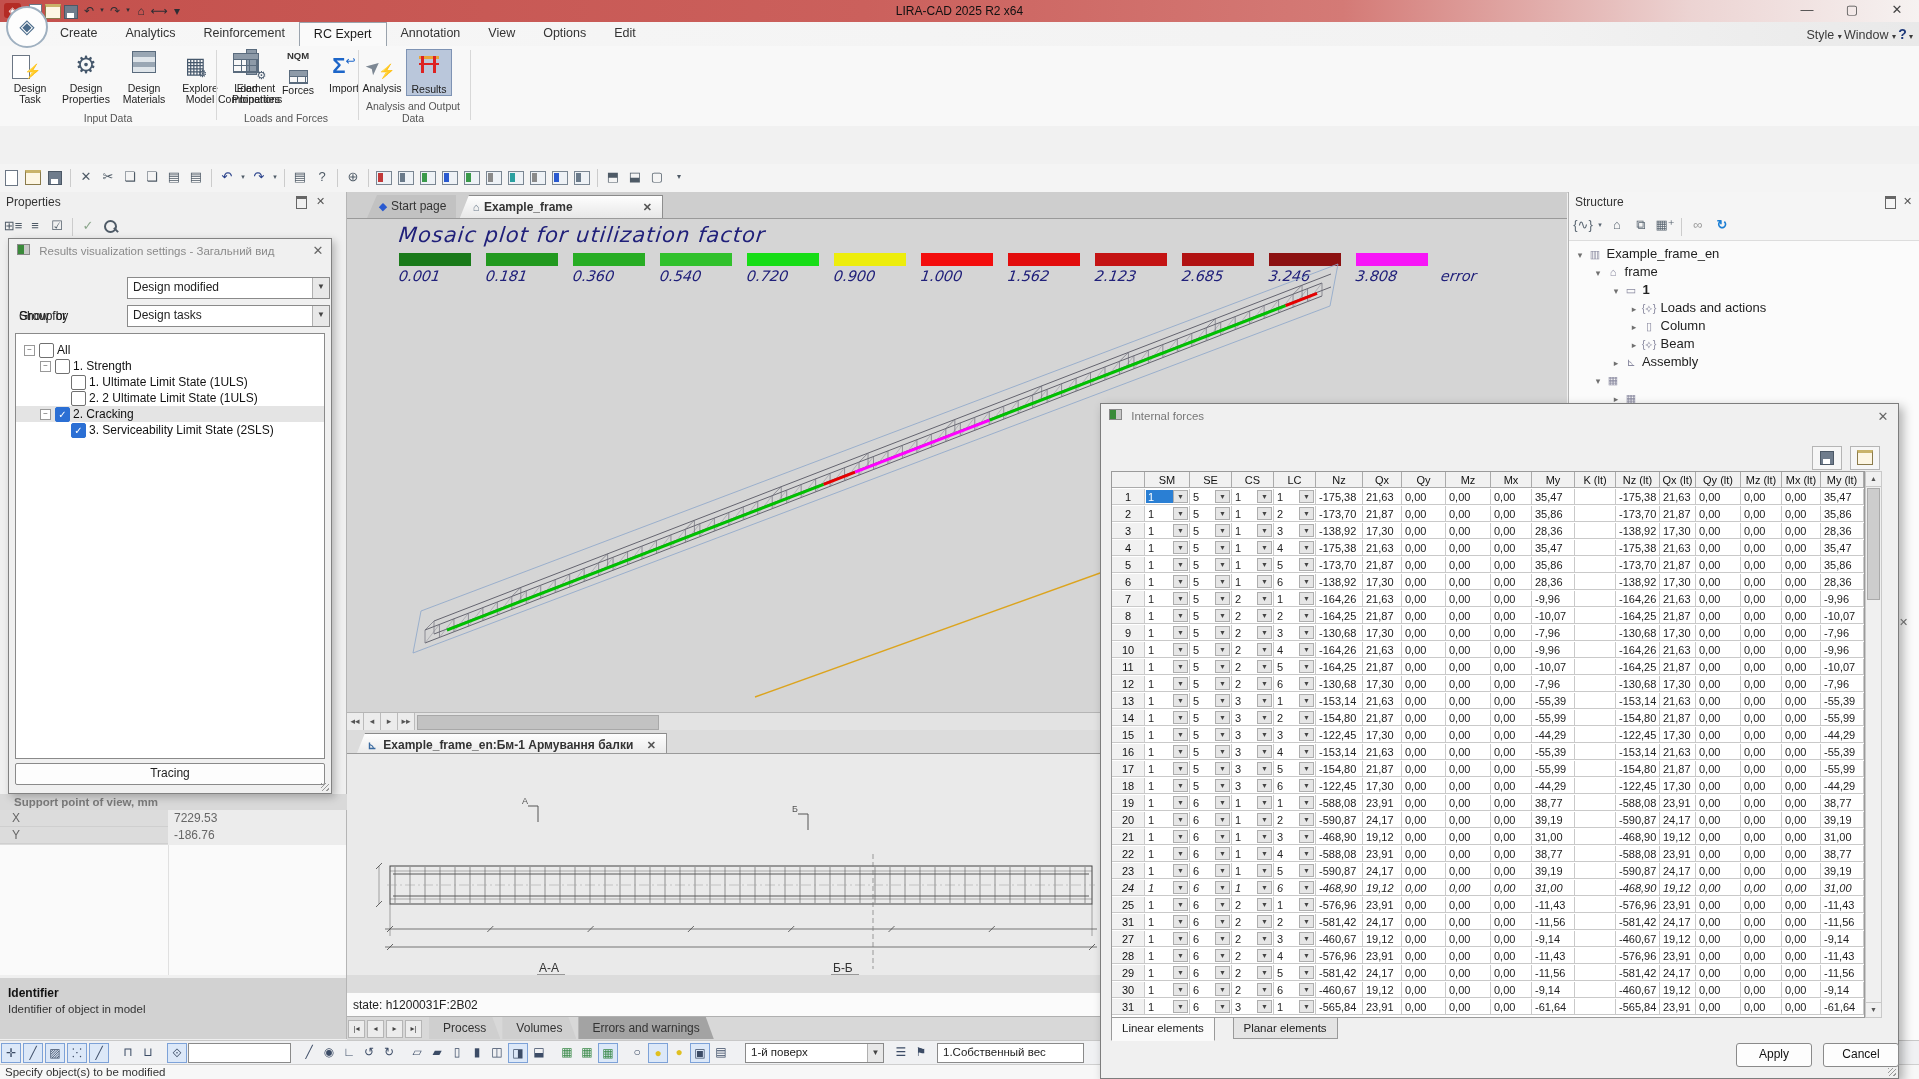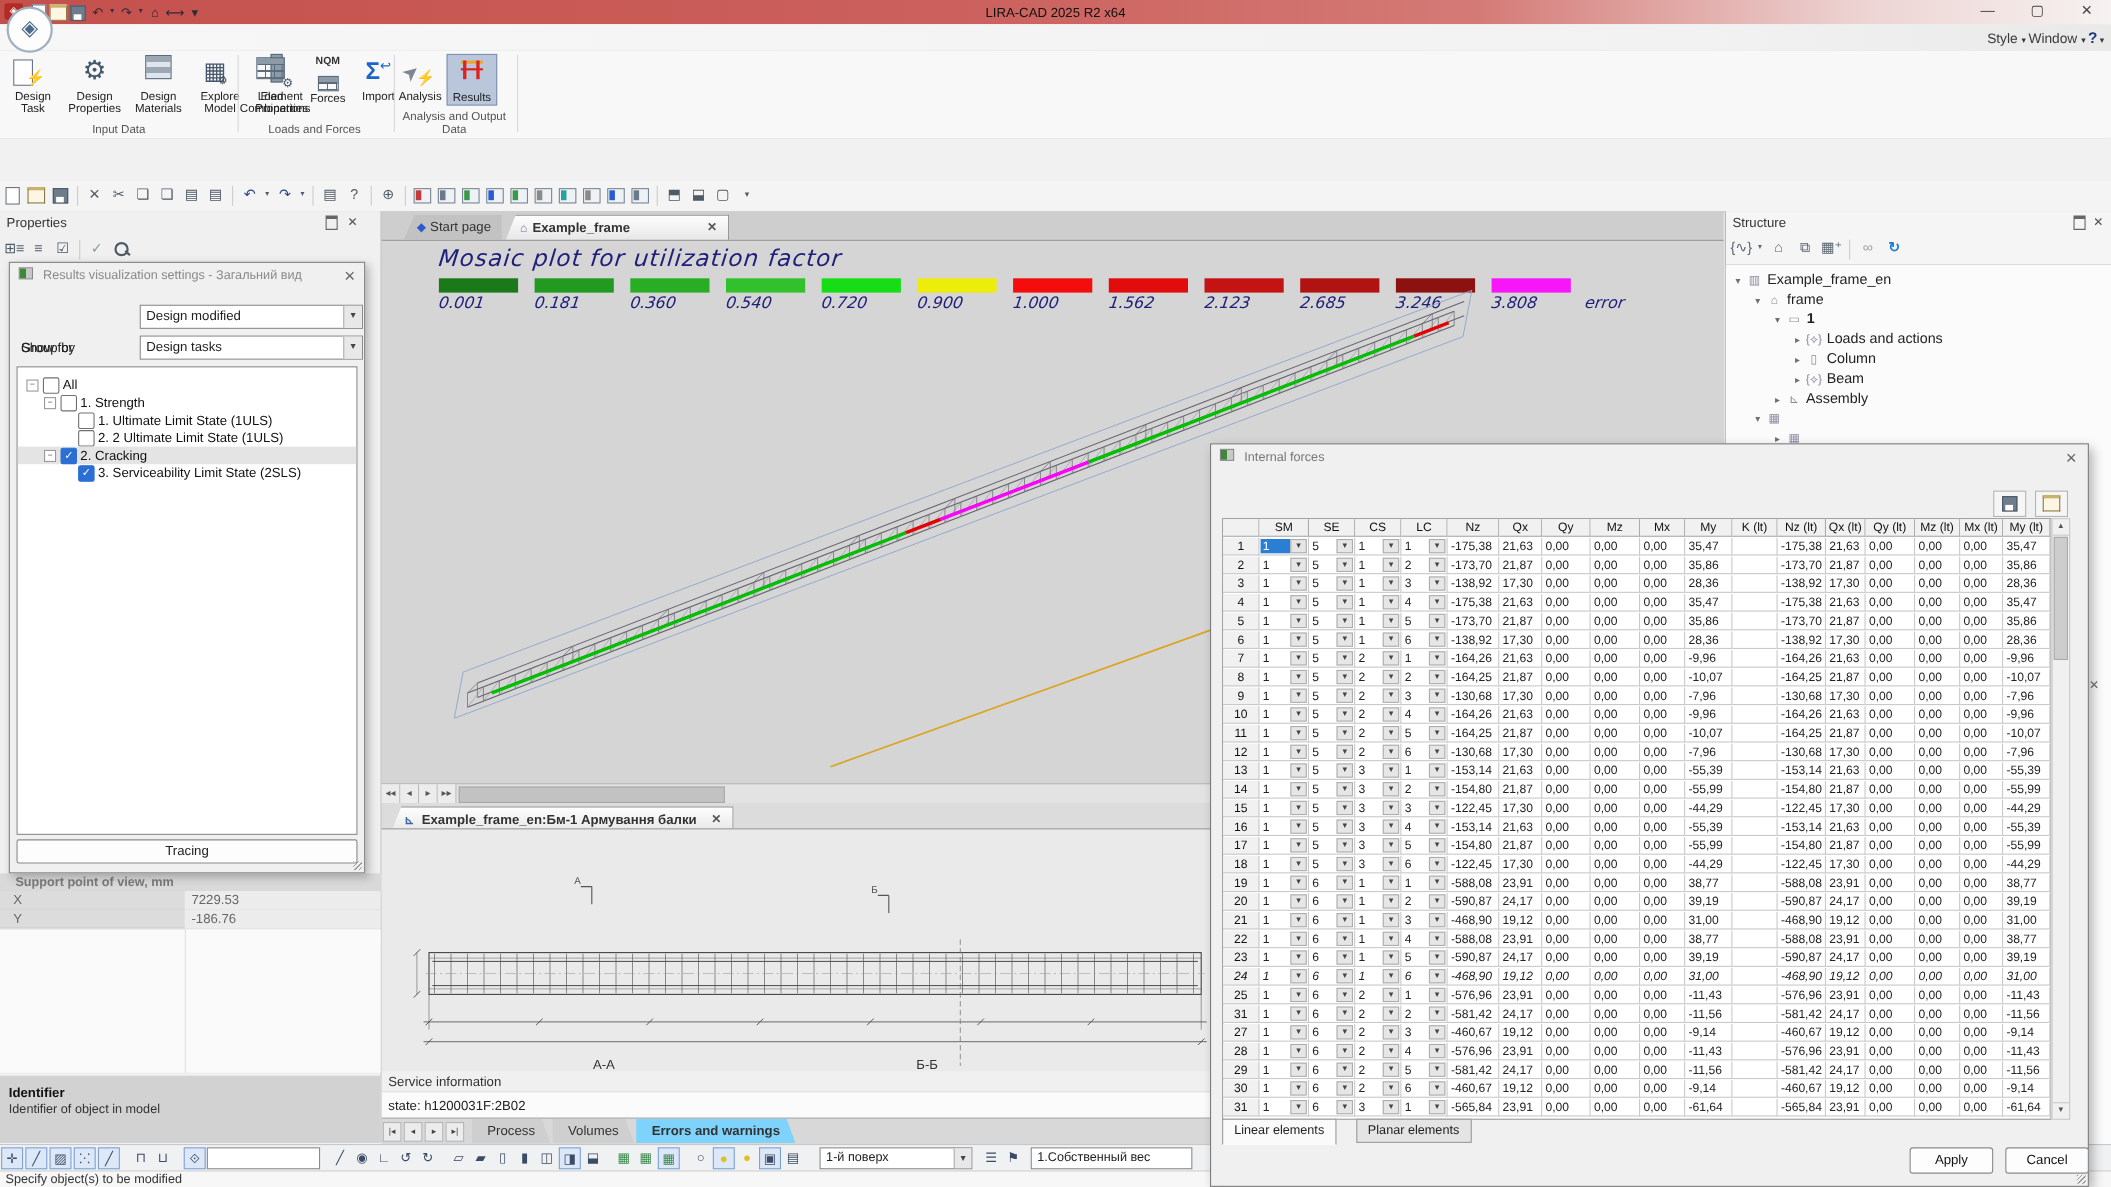--- a/index.html
+++ b/index.html
@@ -81,21 +81,21 @@
   
   #drawpanel{left:347px;top:730px;width:1220px;height:310px;background:#dcdcdc;}
   #draw-canvas{position:absolute;left:0;top:23px;width:1220px;height:221px;background:#eaeaea;border-top:1px solid #9a9a9a;}
   #svc-label{position:absolute;left:0;top:244px;width:1220px;height:18px;background:#f0f0f0;line-height:18px;padding-left:6px;color:#333;}
   #svc-state{position:absolute;left:0;top:262px;width:1220px;height:24px;background:#fbfbfb;border-top:1px solid #ddd;line-height:24px;padding-left:6px;color:#222;}
   #dp-tabs{position:absolute;left:0;top:286px;width:1220px;height:24px;background:#d8d8d8;border-top:1px solid #b0b0b0;}
   .navbtn{float:left;width:15px;height:16px;margin:3px 1px;background:#ececec;border:1px solid #b5b5b5;
     text-align:center;line-height:15px;font-size:8px;color:#444;}
   .btab{float:left;height:22px;line-height:22px;padding:0 14px;font-size:12px;color:#333;
     clip-path:polygon(0 0,calc(100% - 8px) 0,100% 100%,0 100%);background:#cfcfcf;margin-right:2px;}
-  .btab.active{background:#7dd3fc;font-weight:bold;}
+  .btab.active{background:#a3a3a3;font-weight:normal;}
   
   #bottombar{left:0;top:1040px;width:1919px;height:24px;background:#f0f1f3;border-top:1px solid #c8c8c8;}
   .bb-ic{float:left;width:18px;height:18px;margin:2px 1px;text-align:center;line-height:18px;font-size:12px;color:#3c4c66;}
   .bb-ic.on{border:1px solid #7da2d8;background:#dce8f8;}
   .bb-gap{float:left;width:8px;height:1px;}
   .combo{float:left;height:18px;margin-top:2px;background:#fff;border:1px solid #8a8a8a;
     font-size:11.5px;line-height:17px;padding-left:5px;position:relative;}
   .combo .dd{position:absolute;right:0;top:0;width:15px;height:100%;background:#e8e8e8;border-left:1px solid #b0b0b0;
     text-align:center;font-size:8px;color:#444;line-height:17px;}
   #statusbar{left:0;top:1064px;width:1919px;height:15px;background:#f7f7f7;border-top:1px solid #cfcfcf;
@@ -161,20 +161,30 @@
   <div id="app-square" class="abs">◈</div>
   <div id="tb-title" class="abs">LIRA-CAD 2025 R2 x64</div>
   <div id="qa-icons" class="abs" style="left:26px;top:0;height:22px;"><span class="qa-ic abs" style="position: relative; display: inline-block;"><span class="ic-file"></span></span><span class="qa-ic abs" style="position: relative; display: inline-block;"><span class="ic-folder"></span></span><span class="qa-ic abs" style="position: relative; display: inline-block;"><span class="ic-floppy"></span></span><span class="qa-ic abs" style="position: relative; display: inline-block;">↶</span><span class="qa-ic" style="display: inline-block; width: 8px; font-size: 7px;">▾</span><span class="qa-ic abs" style="position: relative; display: inline-block;">↷</span><span class="qa-ic" style="display: inline-block; width: 8px; font-size: 7px;">▾</span><span class="qa-ic abs" style="position: relative; display: inline-block;">⌂</span><span class="qa-ic abs" style="position: relative; display: inline-block;">⟷</span><span class="qa-ic abs" style="position: relative; display: inline-block;">▾</span></div>
   <div class="wbtn abs" style="right:90px;">—</div>
   <div class="wbtn abs" style="right:45px;">▢</div>
   <div class="wbtn abs" style="right:0;">✕</div>
 </div>
 
 <div id="tabsrow" class="abs">
   <div id="tabspacer"></div>
+  <div id="ribbon-tabs-host" style="float:left;">
+      <div class="rtab" style="float: left;">Create</div>
+      <div class="rtab" style="float: left;">Analytics</div>
+      <div class="rtab" style="float: left;">Reinforcement</div>
+      <div class="rtab active" style="float: left;">RC Expert</div>
+      <div class="rtab" style="float: left;">Annotation</div>
+      <div class="rtab" style="float: left;">View</div>
+      <div class="rtab" style="float: left;">Options</div>
+      <div class="rtab" style="float: left;">Edit</div>
+    </div>
   <div id="ribbon-right" class="abs"><span>Style </span><span style="font-size: 8px;">▾  </span><span>Window </span><span style="font-size: 8px;">▾  </span><b>?</b><span style="font-size: 8px;"> ▾</span></div>
 </div>
 <div id="app-badge" class="abs">◈</div>
 
 <div id="ribbon" class="abs">
     <div class="rgroup" style="left: 2px; width: 212px;">
       <div class="glabel">Input Data</div>
       <div class="rbtn" style="left: 2px; width: 52px;">
         <div class="ric"><span class="ic-file" style="width:16px;height:22px;"></span><span class="bolt">⚡</span></div>
         <div class="rlb">Design Task</div>
@@ -622,21 +632,20 @@
         <line x1="461" y1="60" x2="451" y2="60" stroke="#555" stroke-width="1"></line>
         <text x="445" y="58" font-size="9" fill="#555" font-family="Liberation Sans, sans-serif">Б</text>
         <line x1="526" y1="100" x2="526" y2="215" stroke="#777" stroke-width="0.7" stroke-dasharray="5,3"></line>
         <text x="192" y="218" font-size="12" fill="#333" font-family="Liberation Sans, sans-serif">A-A</text>
         <line x1="190" y1="221" x2="218" y2="221" stroke="#333" stroke-width="0.9"></line>
         <text x="486" y="218" font-size="12" fill="#333" font-family="Liberation Sans, sans-serif">Б-Б</text>
         <line x1="484" y1="221" x2="512" y2="221" stroke="#333" stroke-width="0.9"></line>
         <line x1="40" y1="131" x2="748" y2="131" stroke="#999" stroke-width="0.5" stroke-dasharray="10,3,2,3"></line>
       </svg>
   </div>
-  <div id="svc-label">Service information</div>
   <div id="svc-state">state: h1200031F:2B02</div>
   <div id="dp-tabs">
     <div class="navbtn">|◂</div>
     <div class="navbtn">◂</div>
     <div class="navbtn">▸</div>
     <div class="navbtn">▸|</div>
     <div id="out-tabs-host" style="float:left;margin-left:6px;">
         <div class="btab" style="float: left;">Process</div>
         <div class="btab" style="float: left;">Volumes</div>
         <div class="btab active" style="float: left;">Errors and warnings</div>

